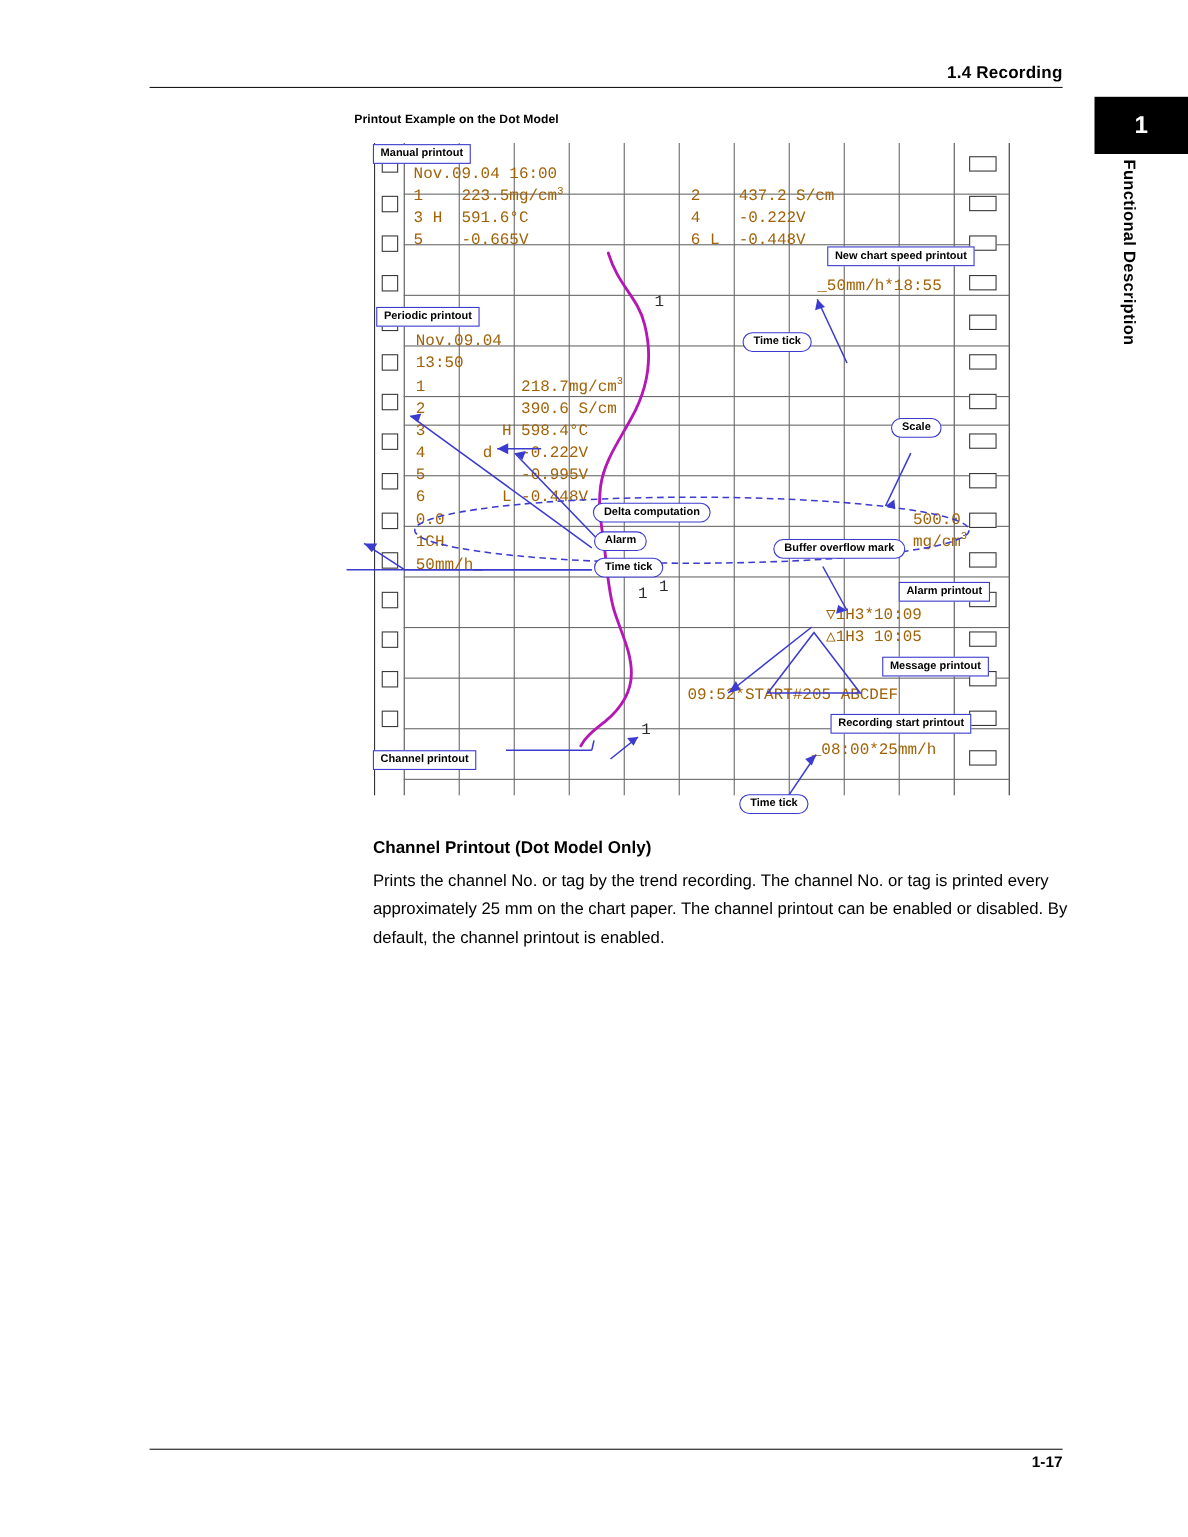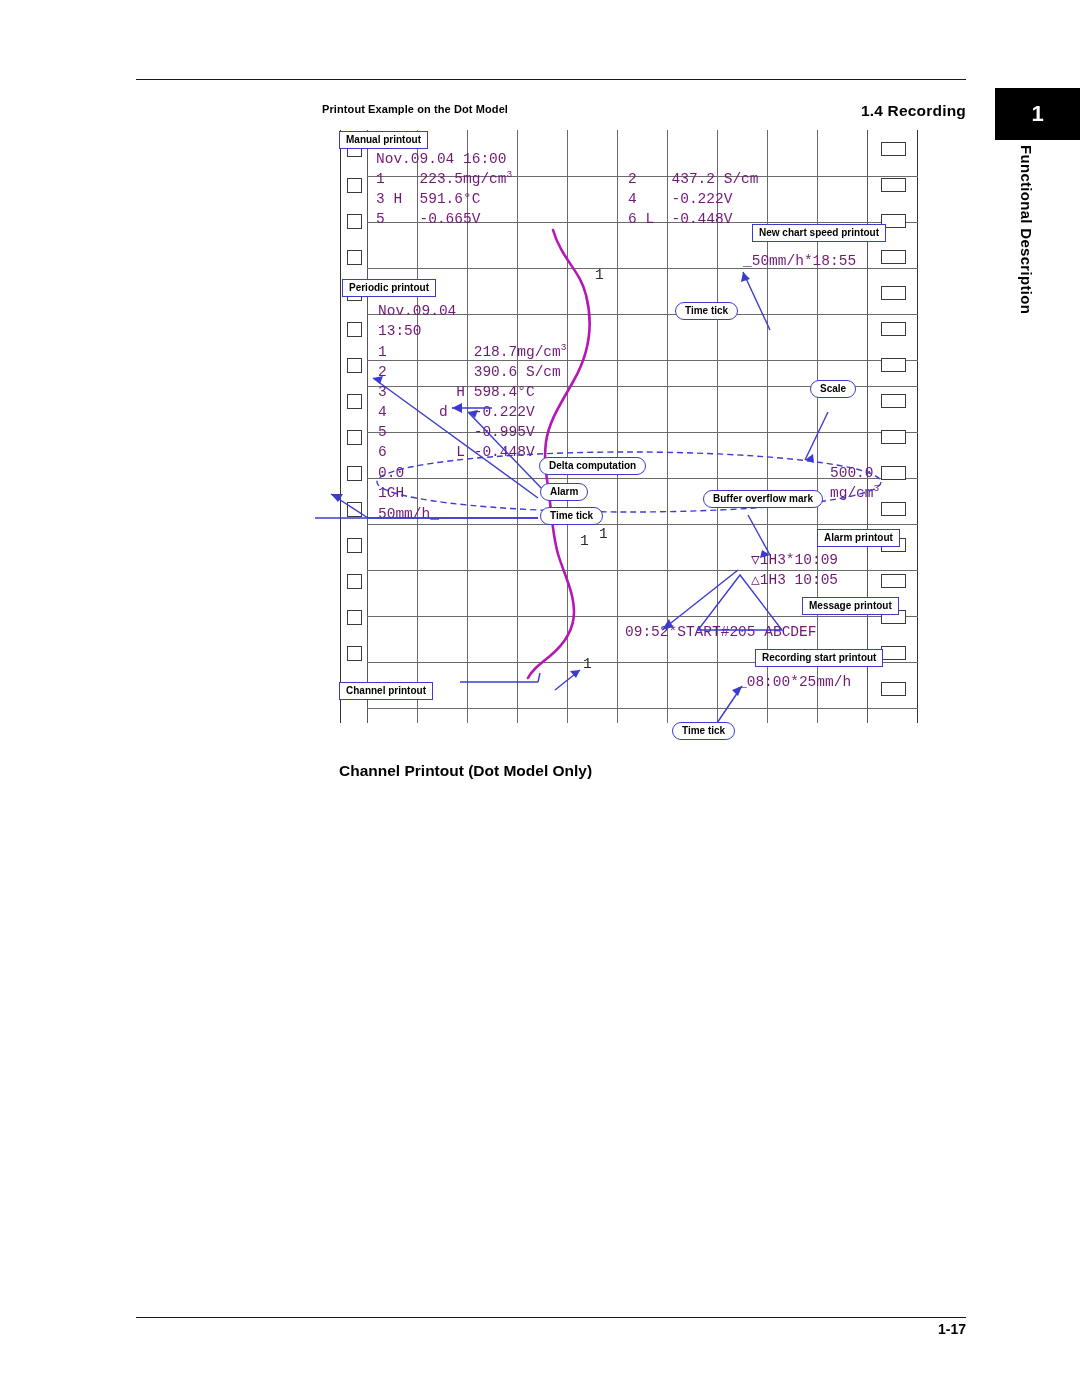--- a/index.html
+++ b/index.html
@@ -15,21 +15,20 @@
 
   
   #header-rule{
     position:absolute;left:136px;top:79px;width:830px;height:0;
     border-top:1.6px solid #1a1a1a;
   }
   #header-title{
     position:absolute;right:114px;top:58px;
     font-size:15.5px;font-weight:bold;letter-spacing:.2px;
     white-space:nowrap;
-    margin-top:44px;
   }
 
   
   #chapter-tab{
     position:absolute;left:995px;top:88px;width:85px;height:52px;
     background:#000;
   }
   #chapter-tab-number{
     position:absolute;left:0;top:0;width:85px;height:52px;
     color:#fff;font-size:22px;font-weight:bold;
@@ -77,21 +76,21 @@
   .sprocket-right{
     position:absolute;width:23px;height:12px;
     border:1.3px solid #3a3a3a;background:#fff;
   }
 
   
   .dot-text{
     position:absolute;
     font-family:"Liberation Mono","DejaVu Sans Mono",monospace;
     font-size:14.5px;
-    color:#701a75;
+    color:#a16207;
     white-space:pre;
     letter-spacing:0px;
     line-height:1;
   }
   .dot-text sup{font-size:9.5px;vertical-align:super;line-height:0;}
 
   
   .chan-num{
     position:absolute;
     font-family:"Liberation Mono","DejaVu Sans Mono",monospace;
@@ -336,17 +335,18 @@
 
     <div class="callout" style="left:415px;top:519px;">Recording start printout</div>
 
     <div class="callout" style="left:-1px;top:552px;">Channel printout</div>
 
     <div class="callout round" style="left:332px;top:592px;">Time tick</div>
 
   </div>
 
   <div id="body-heading">Channel Printout (Dot Model Only)</div>
+  <div id="body-paragraph">Prints the channel No. or tag by the trend recording.  The channel No. or tag is printed every approximately 25 mm on the chart paper.  The channel printout can be enabled or disabled.  By default, the channel printout is enabled.</div>
 
   <div id="footer-rule"></div>
   <div id="footer-page">1-17</div>
 
 </div>
 
 </body></html>

